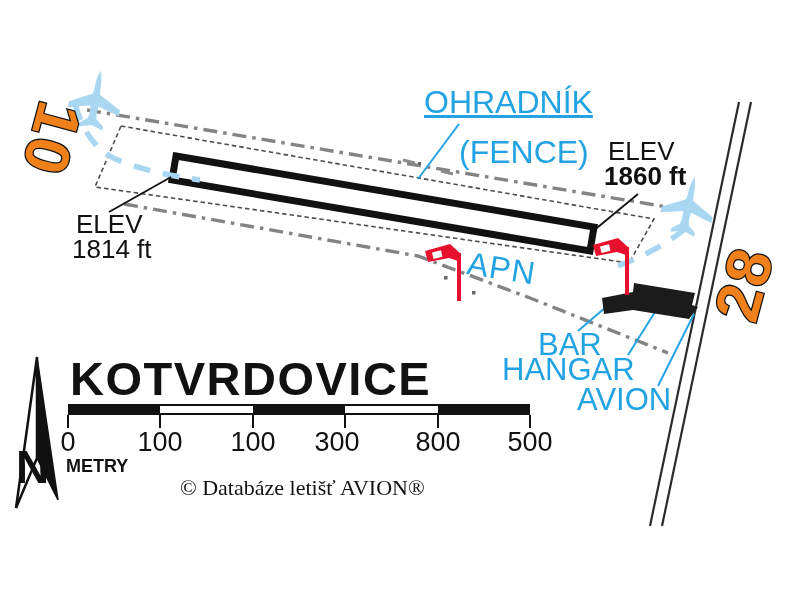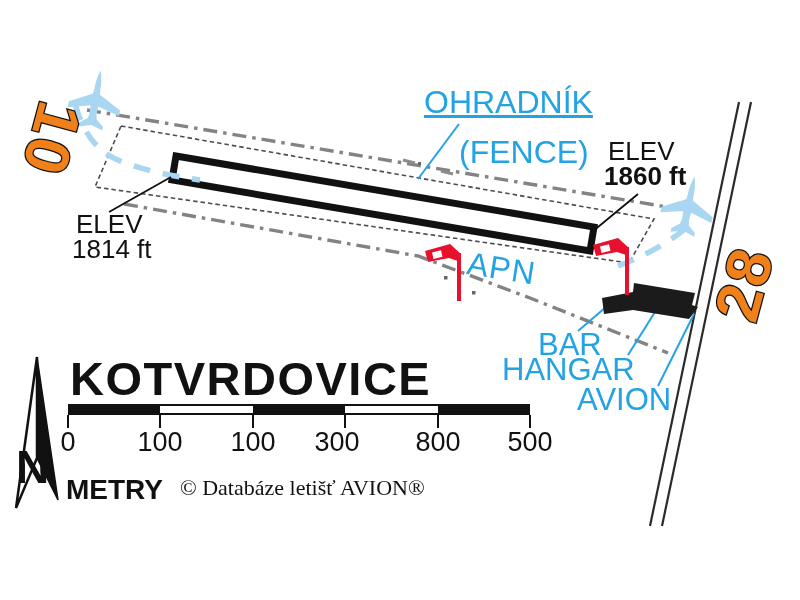--- a/index.html
+++ b/index.html
@@ -6,21 +6,21 @@
   .canvas{position:relative;width:800px;height:600px;background:#ffffff;overflow:hidden;
           font-family:"Liberation Sans",sans-serif;color:#111;}
   .canvas svg{position:absolute;left:0;top:0;}
   .lbl{position:absolute;white-space:nowrap;line-height:1;color:#111;}
   .blue{color:#24A3E3;}
   .title{font-size:47px;font-weight:bold;letter-spacing:1.5px;}
   .elev{font-size:26px;}
   .fencelbl{font-size:32px;}
   .faclbl{font-size:31px;}
   .apn{font-size:32px;letter-spacing:1px;transform:rotate(9deg);transform-origin:left top;}
-  .metry{font-size:28px;font-weight:bold;margin-top:19px;}
+  .metry{font-size:18px;font-weight:bold;}
   .copyright{font-family:"Liberation Serif",serif;font-size:22px;}
   .north-n{font-size:46px;font-weight:bold;}
   .scalebar{position:absolute;left:68px;top:404px;width:462px;height:11px;background:#111;}
   .scaleseg{position:absolute;top:2px;bottom:2px;background:#fff;}
   .tick{position:absolute;width:2px;height:13px;top:415px;background:#111;}
   .ticklabel{position:absolute;top:427px;width:90px;text-align:center;font-size:27px;}
   .dashdot{stroke:#838383;stroke-width:3.4;fill:none;stroke-dasharray:14 6 3.5 6;}
   .fence{stroke:#4d4d4d;stroke-width:1.6;fill:none;stroke-dasharray:4.5 3;}
   .circuit{stroke:#A9D7F1;stroke-width:5.5;fill:none;stroke-dasharray:17 13;}
   .leader-k{stroke:#111;stroke-width:1.8;}

